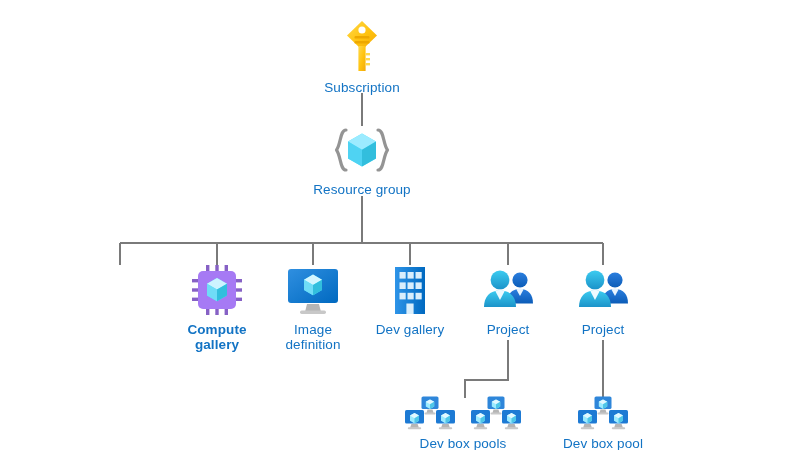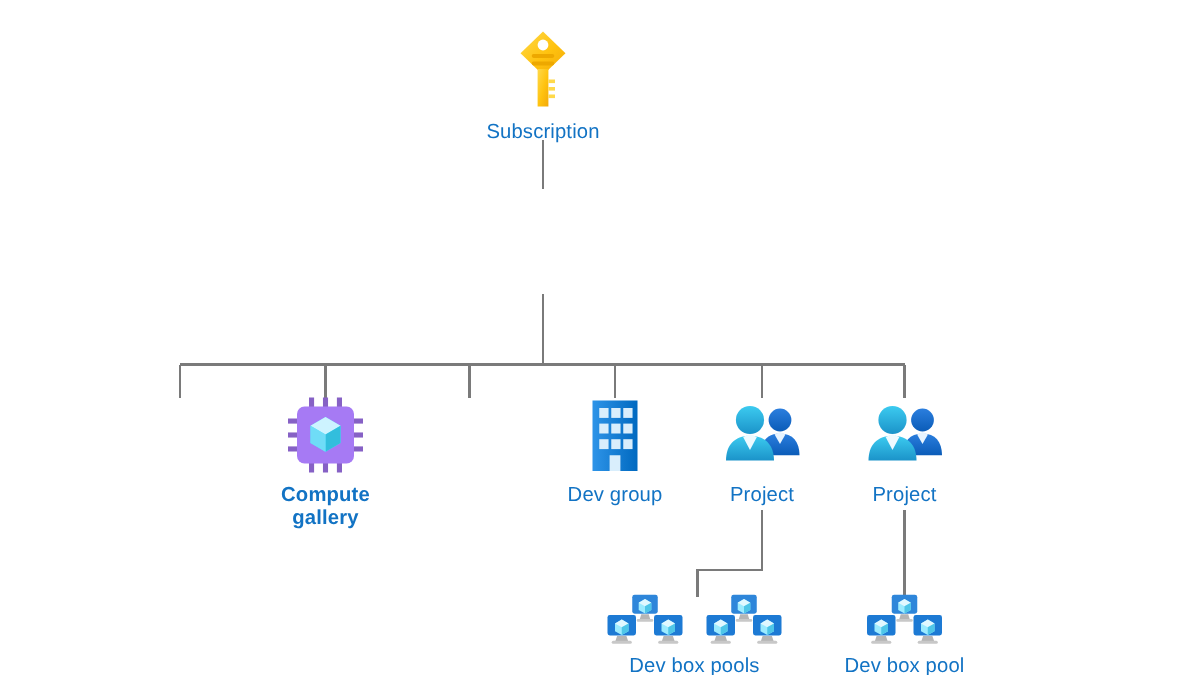--- a/index.html
+++ b/index.html
@@ -85,20 +85,37 @@
         <rect x="14.5" y="23" width="15" height="2.6" rx="1.2" fill="#eda800"></rect>
         <rect x="18.4" y="28" width="7.2" height="25" fill="url(#keyGrad)"></rect>
         <rect x="25.6" y="35" width="4.4" height="2.4" fill="#ffd94a"></rect>
         <rect x="25.6" y="40" width="4.4" height="2.4" fill="#ffd94a"></rect>
         <rect x="25.6" y="45" width="4.4" height="2.4" fill="#ffd94a"></rect>
       </svg>
     </span>
     <span class="node-label">Subscription</span>
   </div>
 
+  <div class="node" style="left:302px; top:124px;">
+    <span class="icon-wrap">
+      <svg width="62" height="52" viewBox="0 0 62 52">
+        <g stroke="#949494" stroke-width="3.2" fill="none" stroke-linecap="round" stroke-linejoin="round">
+          <path d="M15,6 C9,6 10,20 5.5,26 C10,32 9,46 15,46"></path>
+          <path d="M47,6 C53,6 52,20 56.5,26 C52,32 53,46 47,46"></path>
+        </g>
+        <g>
+          <path d="M31,9.5 L45,17.5 L45,34.5 L31,42.5 L17,34.5 L17,17.5 Z" fill="#50e6ff"></path>
+          <path d="M31,9.5 L45,17.5 L31,25.8 L17,17.5 Z" fill="#9cebff"></path>
+          <path d="M31,25.8 L45,17.5 L45,34.5 L31,42.5 Z" fill="#32bedd"></path>
+          <path d="M31,25.8 L31,42.5 L17,34.5 L17,17.5 Z" fill="#4fd3f3"></path>
+        </g>
+      </svg>
+    </span>
+    <span class="node-label">Resource group</span>
+  </div>
 
 
   <div class="node" style="left:157px; top:264px;font-weight:bold;">
     <span class="icon-wrap">
       <svg width="52" height="52" viewBox="0 0 52 52">
         <g fill="#8661c5">
           <rect x="15" y="1" width="3.4" height="7"></rect>
           <rect x="24.3" y="1" width="3.4" height="7"></rect>
           <rect x="33.6" y="1" width="3.4" height="7"></rect>
           <rect x="15" y="44" width="3.4" height="7"></rect>
@@ -117,20 +134,43 @@
           <path d="M26,14 L36,19.8 L26,25.6 L16,19.8 Z" fill="#cdf3ff"></path>
           <path d="M26,25.6 L36,19.8 L36,31.4 L26,37.2 Z" fill="#32bedd"></path>
           <path d="M26,25.6 L26,37.2 L16,31.4 L16,19.8 Z" fill="#6fdcf7"></path>
         </g>
       </svg>
     </span>
     <span class="node-label">Compute
 gallery</span>
   </div>
 
+  <div class="node" style="left:253px; top:264px;">
+    <span class="icon-wrap">
+      <svg width="56" height="52" viewBox="0 0 56 52">
+        <defs>
+          <linearGradient id="monGrad" x1="0" y1="0" x2="1" y2="1">
+            <stop offset="0%" stop-color="#2f8fe0"></stop>
+            <stop offset="100%" stop-color="#0069c0"></stop>
+          </linearGradient>
+        </defs>
+        <rect x="3" y="5" width="50" height="34" rx="3" fill="url(#monGrad)"></rect>
+        <path d="M22,40 L34,40 L36,48 L20,48 Z" fill="#b5b5b5"></path>
+        <rect x="15" y="46.5" width="26" height="3.4" rx="1.7" fill="#c8c8c8"></rect>
+        <g>
+          <path d="M28,10.5 L37,15.7 L37,26.1 L28,31.3 L19,26.1 L19,15.7 Z" fill="#50e6ff"></path>
+          <path d="M28,10.5 L37,15.7 L28,20.9 L19,15.7 Z" fill="#d4f6ff"></path>
+          <path d="M28,20.9 L37,15.7 L37,26.1 L28,31.3 Z" fill="#32bedd"></path>
+          <path d="M28,20.9 L28,31.3 L19,26.1 L19,15.7 Z" fill="#6fdcf7"></path>
+        </g>
+      </svg>
+    </span>
+    <span class="node-label">Image
+definition</span>
+  </div>
 
   <div class="node" style="left:350px; top:264px;">
     <span class="icon-wrap">
       <svg width="44" height="52" viewBox="0 0 44 52">
         <defs>
           <linearGradient id="bldGrad" x1="0" y1="0" x2="1" y2="0">
             <stop offset="0%" stop-color="#2e94e8"></stop>
             <stop offset="100%" stop-color="#0069c0"></stop>
           </linearGradient>
         </defs>
@@ -142,21 +182,21 @@
           <rect x="11.5" y="18.4" width="6.2" height="6.6"></rect>
           <rect x="19.5" y="18.4" width="6.2" height="6.6"></rect>
           <rect x="27.5" y="18.4" width="6.2" height="6.6"></rect>
           <rect x="11.5" y="28.8" width="6.2" height="6.6"></rect>
           <rect x="19.5" y="28.8" width="6.2" height="6.6"></rect>
           <rect x="27.5" y="28.8" width="6.2" height="6.6"></rect>
           <rect x="18.4" y="39.5" width="7.2" height="10.5"></rect>
         </g>
       </svg>
     </span>
-    <span class="node-label">Dev group</span>
+    <span class="node-label">Dev gallery</span>
   </div>
 
   <div class="node" style="left:448px; top:264px;">
     <span class="icon-wrap">
       <svg width="58" height="52" viewBox="0 0 58 52">
         <defs>
           <linearGradient id="p1a" x1="0" y1="0" x2="0" y2="1">
             <stop offset="0%" stop-color="#3ccbf0"></stop>
             <stop offset="100%" stop-color="#1b93c9"></stop>
           </linearGradient>

